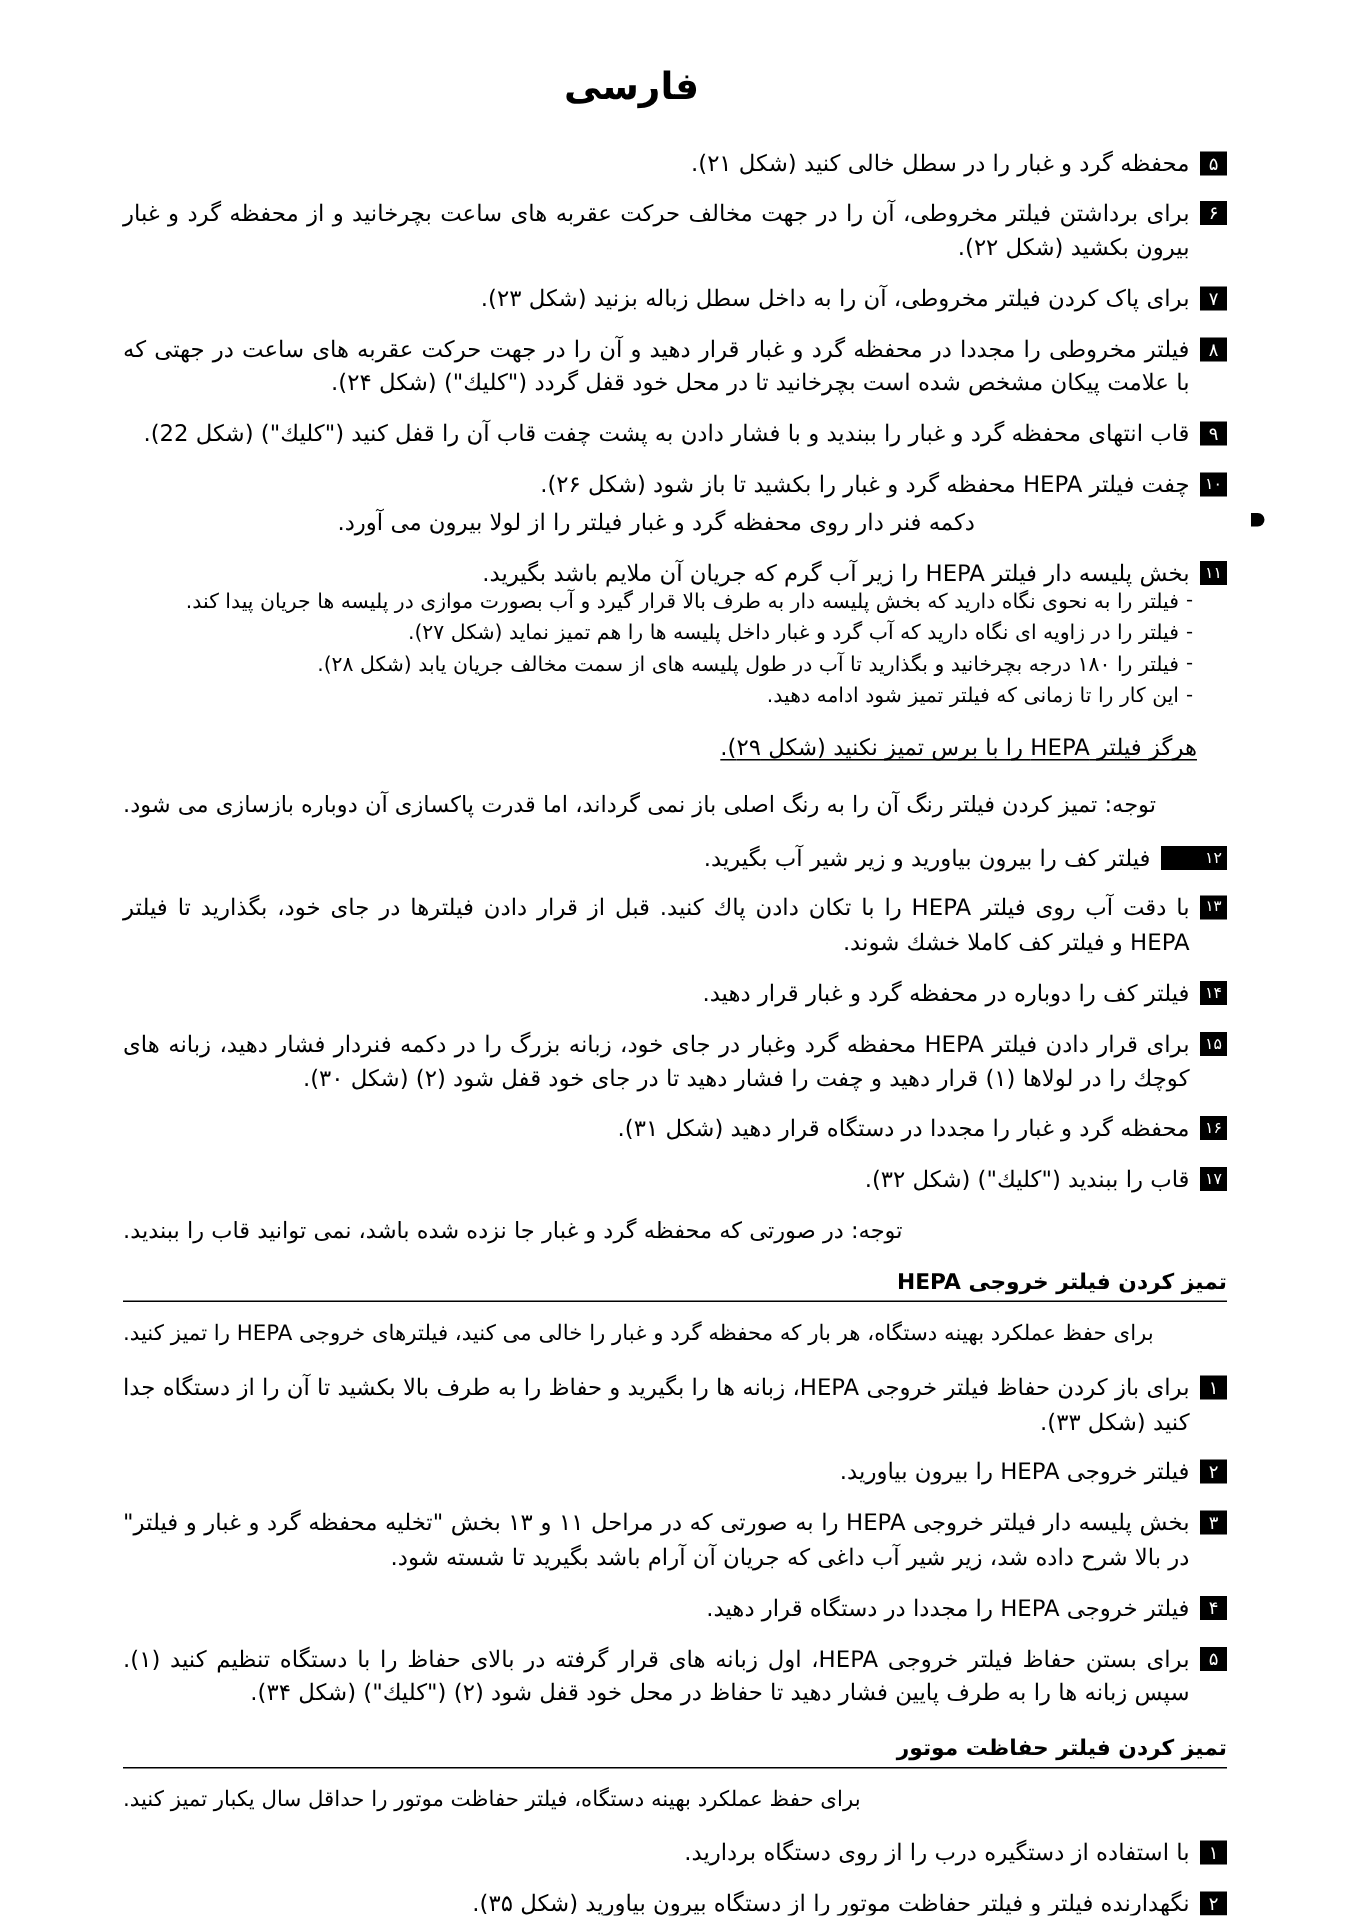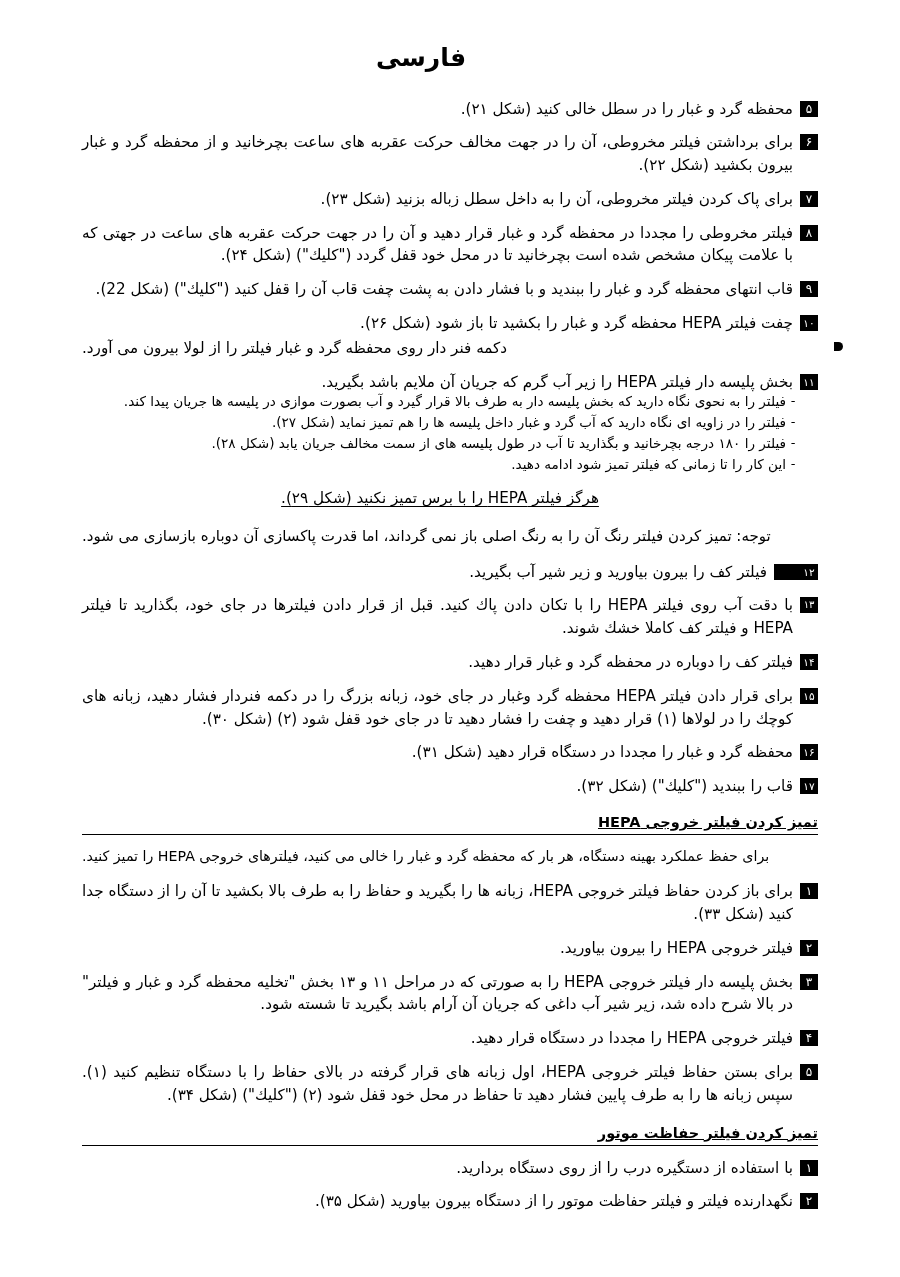--- a/index.html
+++ b/index.html
@@ -65,21 +65,21 @@
     text-align-last: right;
   }
   .step.single .step-text {
     text-align: center;
   }
 
   
   .cont-line {
     font-size: 15.2px;
     line-height: 1.5;
-    text-align: left;
+    text-align: center;
     margin: -9px 25px 11px 0;
   }
   .half-marker {
     position: absolute;
     width: 9px;
     height: 9px;
     background: #000000;
     border-radius: 0 9px 9px 0;
   }
 
@@ -107,21 +107,20 @@
     flex: 1 1 auto;
     font-size: 13.6px;
     line-height: 1.45;
     text-align: justify;
     text-align-last: right;
     order: 1;
   }
 
   
   .warning {
-    text-align: center;
     font-size: 15.2px;
     line-height: 1.5;
     margin: 13px 0 15px 0;
     padding-right: 20px;
   }
   .warning span {
     text-decoration: underline;
     text-underline-offset: 3px;
   }
 
@@ -137,21 +136,20 @@
   
   .section {
     margin: 16px 0 12px 0;
   }
   .section-title {
     font-size: 14.5px;
     font-weight: bold;
     text-align: right;
     padding-bottom: 4px;
     letter-spacing: 0;
-    text-decoration: underline;
   }
   .section-rule {
     border: 0;
     border-top: 1.6px solid #000;
     margin: 0 0 11px 0;
     width: 100%;
   }
   .section-intro {
     font-size: 14.2px;
     line-height: 1.5;
@@ -260,20 +258,21 @@
       <div class="step-num" style="font-size:10.5px;">۱۶</div>
       <div class="step-text">محفظه گرد و غبار را مجددا در دستگاه قرار دهید (شکل ۳۱).</div>
     </div>
 
     <div class="step single">
       <div class="step-num" style="font-size:10.5px;">۱۷</div>
       <div class="step-text">قاب را ببندید ("کلیك") (شکل ۳۲).</div>
     </div>
   </div>
 
+  <div class="note">توجه: در صورتی که محفظه گرد و غبار جا نزده شده باشد، نمی توانید قاب را ببندید.</div>
 
   <div class="section">
     <div class="section-title">تمیز کردن فیلتر خروجی HEPA</div>
     <hr class="section-rule">
     <div class="section-intro">برای حفظ عملکرد بهینه دستگاه، هر بار که محفظه گرد و غبار را خالی می کنید، فیلترهای خروجی HEPA را تمیز کنید.</div>
 
     <div class="step">
       <div class="step-num">۱</div>
       <div class="step-text">برای باز کردن حفاظ فیلتر خروجی HEPA، زبانه ها را بگیرید و حفاظ را به طرف بالا بکشید تا آن را از دستگاه جدا کنید (شکل ۳۳).</div>
     </div>
@@ -295,20 +294,21 @@
 
     <div class="step">
       <div class="step-num">۵</div>
       <div class="step-text">برای بستن حفاظ فیلتر خروجی HEPA، اول زبانه های قرار گرفته در بالای حفاظ را با دستگاه تنظیم کنید (۱). سپس زبانه ها را به طرف پایین فشار دهید تا حفاظ در محل خود قفل شود (۲) ("کلیك") (شکل ۳۴).</div>
     </div>
   </div>
 
   <div class="section" style="margin-top:18px;">
     <div class="section-title">تمیز کردن فیلتر حفاظت موتور</div>
     <hr class="section-rule">
+    <div class="section-intro">برای حفظ عملکرد بهینه دستگاه، فیلتر حفاظت موتور را حداقل سال یکبار تمیز کنید.</div>
 
     <div class="step single">
       <div class="step-num">۱</div>
       <div class="step-text">با استفاده از دستگیره درب را از روی دستگاه بردارید.</div>
     </div>
 
     <div class="step single">
       <div class="step-num">۲</div>
       <div class="step-text">نگهدارنده فیلتر و فیلتر حفاظت موتور را از دستگاه بیرون بیاورید (شکل ۳۵).</div>
     </div>

